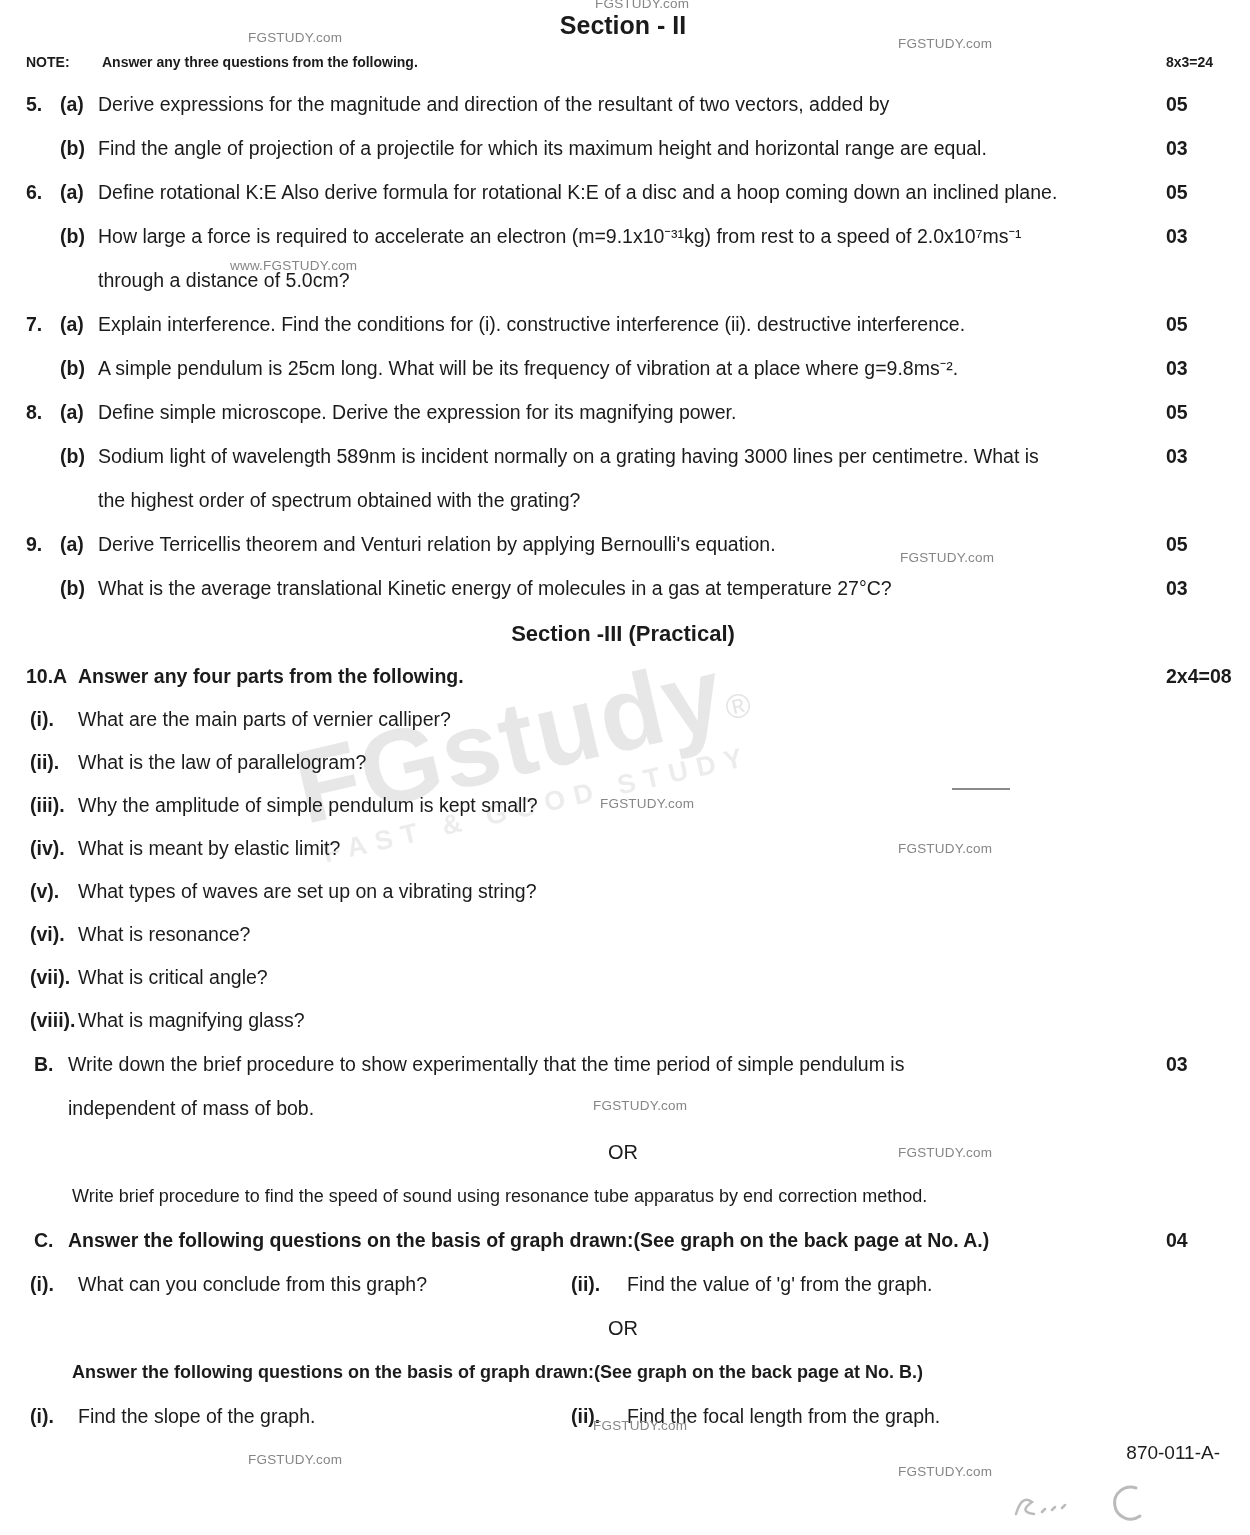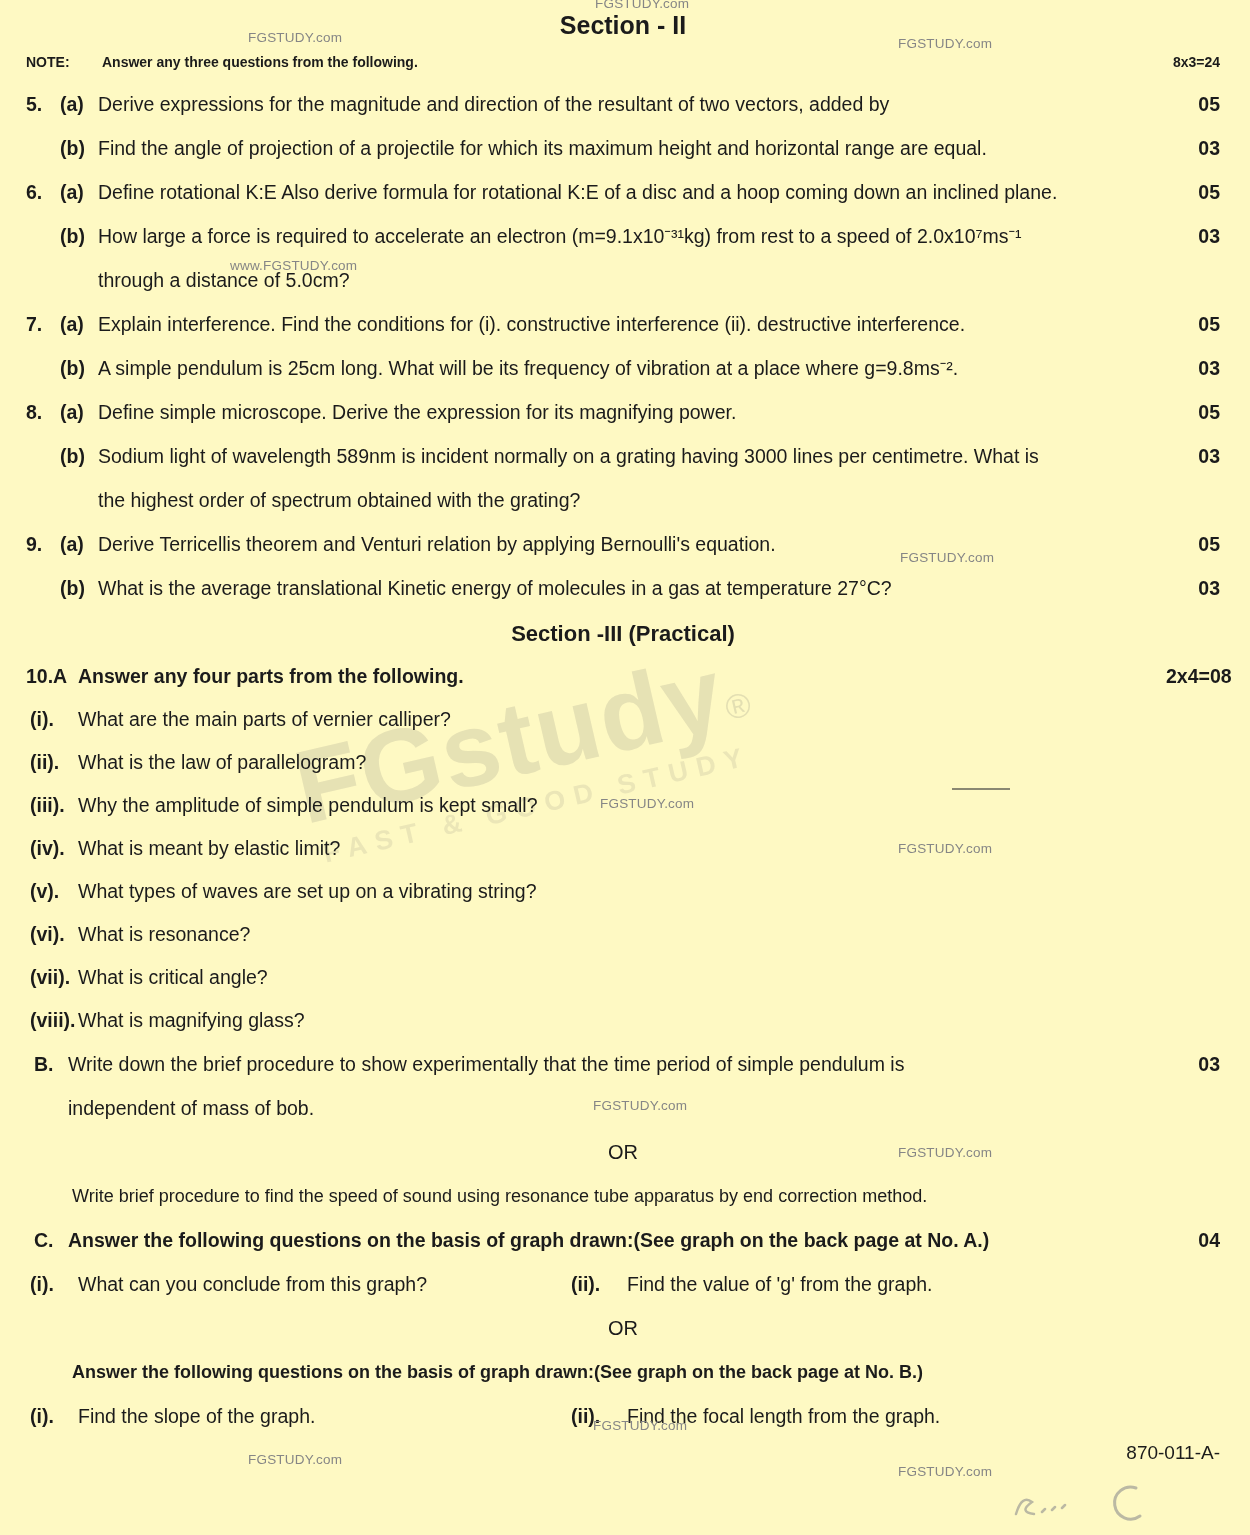--- a/index.html
+++ b/index.html
@@ -1,32 +1,32 @@
 <!DOCTYPE html>
 <html><head>
 <meta charset="utf-8">
 <style>
   *{box-sizing:border-box}
   body{margin:0;background:#d9d9d9;font-family:"Liberation Sans",sans-serif}
-  .page{position:relative;width:1250px;height:1535px;margin:0 auto;background:#fef9c3;color:#1b1b1b;overflow:hidden}
+  .page{position:relative;width:1250px;height:1535px;margin:0 auto;background:#ffffff;color:#1b1b1b;overflow:hidden}
   .content{position:relative;z-index:1;padding:8px 30px 0 26px}
   .wm{position:absolute;z-index:2;font-size:13.5px;color:#868686;letter-spacing:.2px;white-space:nowrap}
   .bigwm{position:absolute;z-index:0;left:295px;top:685px;transform:rotate(-13deg);text-align:center;white-space:nowrap}
   .bigwm .brand{font-size:104px;font-weight:bold;color:rgba(105,105,105,.16);letter-spacing:2px;line-height:1}
   .bigwm .reg{font-size:34px;vertical-align:super;color:rgba(105,105,105,.18)}
   .bigwm .tag{font-size:27px;font-weight:bold;letter-spacing:9px;color:rgba(105,105,105,.13);margin-top:2px}
   .doc-title{text-align:center;font-size:25px;font-weight:bold;line-height:34px;}
   .noterow{display:flex;font-weight:bold;font-size:14px;line-height:40px;white-space:nowrap}
   .note-label{width:76px;flex:none}
   .note-text{flex:1;overflow:hidden}
   .qrow{display:flex;font-size:19.5px;line-height:44px;white-space:nowrap}
   .qnum{width:34px;font-weight:bold;flex:none}
   .qlabel{width:38px;font-weight:bold;flex:none}
   .qtext{flex:1;overflow:hidden}
-  .qmarks{width:54px;text-align:right;font-weight:bold;flex:none}
+  .qmarks{width:54px;font-weight:bold;flex:none}
   .s3-title{text-align:center;font-size:22px;font-weight:bold;line-height:40px;margin-top:4px}
   .q10row .qnum{width:52px}
   .q10row .qtext{font-weight:bold}
   .prow{display:flex;font-size:19.5px;line-height:43px;white-space:nowrap}
   .plabel{width:52px;font-weight:bold;flex:none;padding-left:4px}
   .ptext{flex:1;overflow:hidden}
   .brow{display:flex;font-size:19.5px;line-height:44px;white-space:nowrap}
   .blabel{width:42px;font-weight:bold;flex:none;padding-left:8px}
   .btext{flex:1;overflow:hidden}
   .btext.bold{font-weight:bold}

